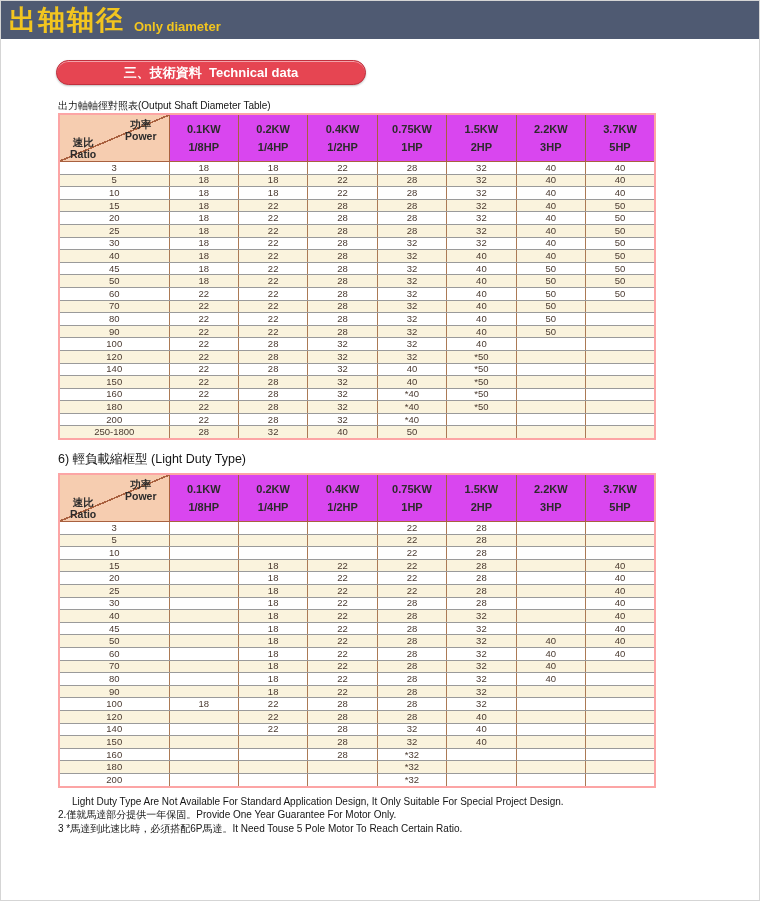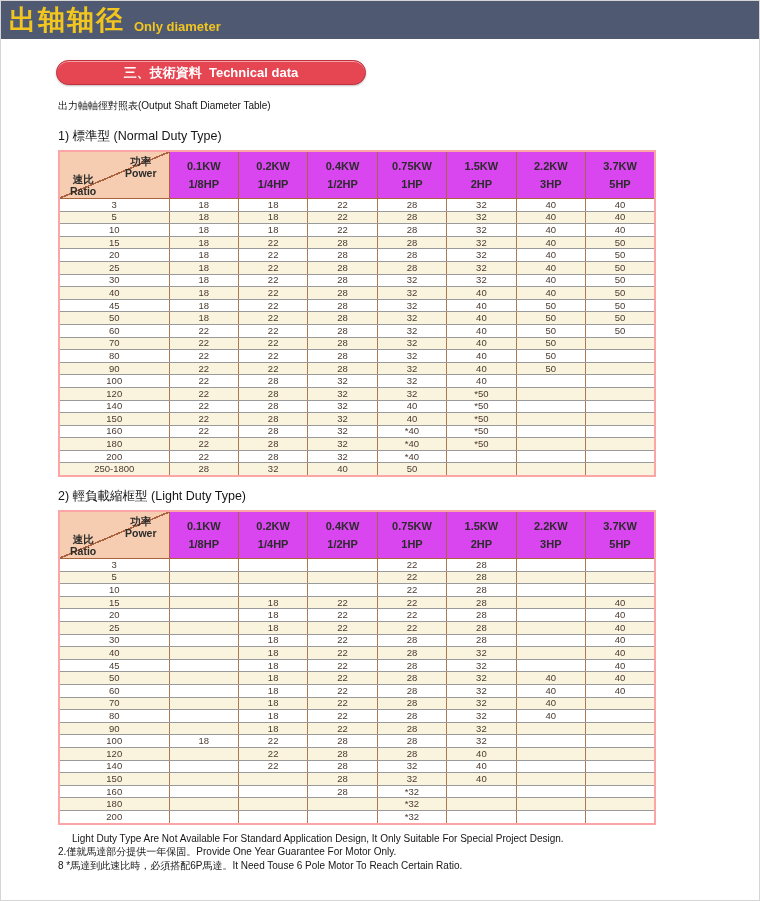--- a/index.html
+++ b/index.html
@@ -73,21 +73,20 @@
     <span class="topbar-en">Only diameter</span>
   </header>
 
   <div class="banner">
     <span>三、技術資料  Technical data</span>
   </div>
 
   <div class="doc-title">出力軸軸徑對照表(Output Shaft Diameter Table)</div>
 
   <section>
-    <div class="table-label">1) 標準型 (Normal Duty Type)</div>
     <table class="data-table" data-table="0">
         <colgroup>
           <col class="ratio-col">
           <col>
           <col>
           <col>
           <col>
           <col>
           <col>
           <col>
@@ -347,21 +346,21 @@
             <td>50</td>
             <td></td>
             <td></td>
             <td></td>
           </tr>
         </tbody>
       </table>
   </section>
 
   <section>
-    <div class="table-label second">2) 輕負載縮框型 (Light Duty Type)</div>
+    <div class="table-label second">6) 輕負載縮框型 (Light Duty Type)</div>
     <table class="data-table" data-table="1">
         <colgroup>
           <col class="ratio-col">
           <col>
           <col>
           <col>
           <col>
           <col>
           <col>
           <col>
@@ -613,16 +612,16 @@
             <td></td>
             <td></td>
           </tr>
         </tbody>
       </table>
   </section>
 
   <div class="footnotes">
       <div class="footnote indent">Light Duty Type Are Not Available For Standard Application Design, It Only Suitable For Special Project Design.</div>
       <div class="footnote">2.僅就馬達部分提供一年保固。Provide One Year Guarantee For Motor Only.</div>
-      <div class="footnote">8 *馬達到此速比時，必須搭配6P馬達。It Need Touse 6 Pole Motor To Reach Certain Ratio.</div>
+      <div class="footnote">3 *馬達到此速比時，必須搭配6P馬達。It Need Touse 5 Pole Motor To Reach Certain Ratio.</div>
     </div>
 
 </div>
 
 </body></html>

